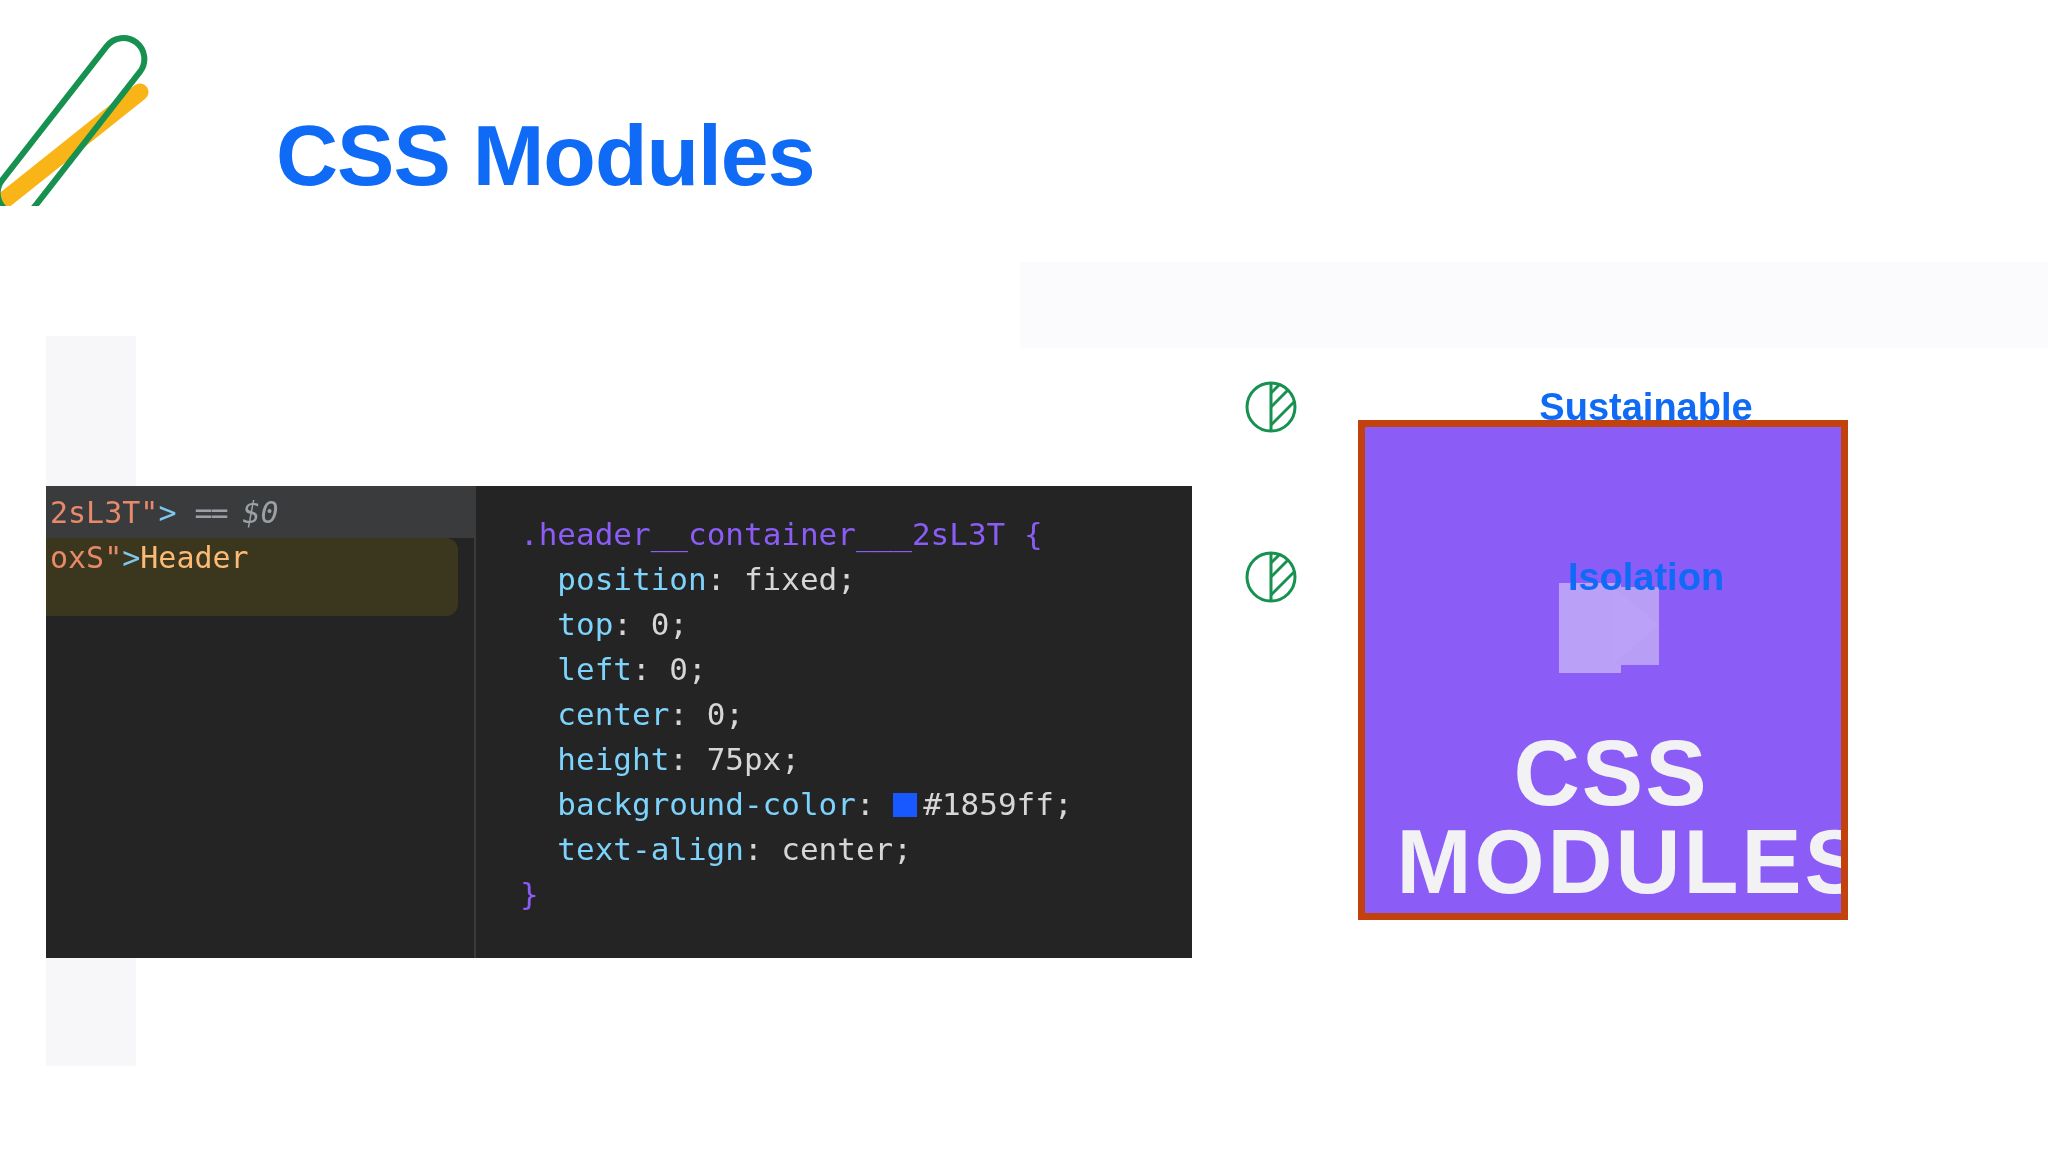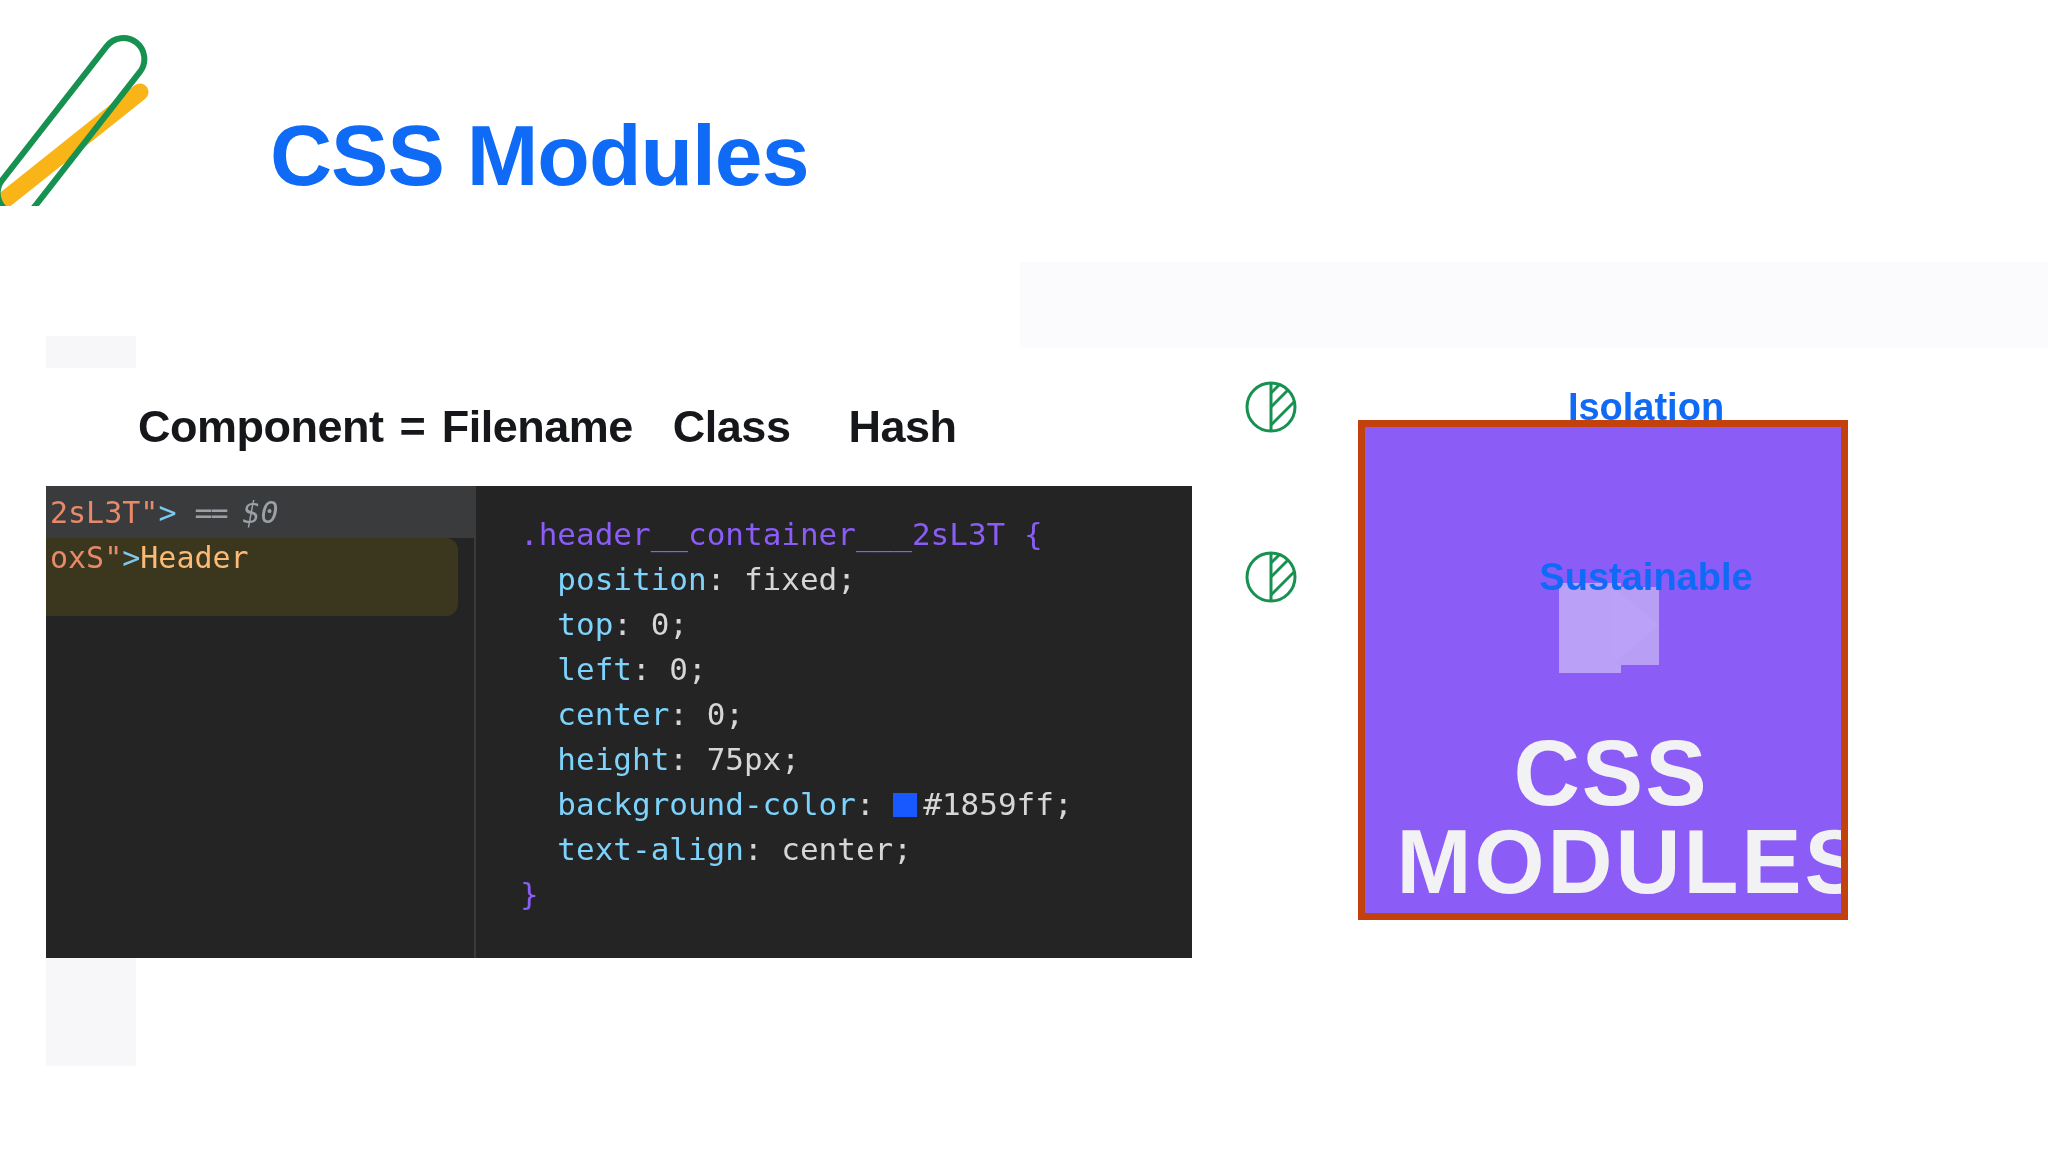--- a/index.html
+++ b/index.html
@@ -45,21 +45,21 @@
     left: 0px;
     top: 26px;
     width: 240px;
     height: 180px;
     z-index: 3;
   }
 
   
   .slide-title {
     position: absolute;
-    left: 270px;
+    left: 276px;
     top: 112px;
     font-size: 86px;
     font-weight: 700;
     letter-spacing: -1px;
     color: #0f6bf5;
     line-height: 1;
     white-space: nowrap;
     z-index: 3;
   }
 
@@ -262,29 +262,20 @@
       <g>
         <rect x="50" y="-6" width="42" height="212" rx="21" ry="21" transform="rotate(38 71 100)" fill="none" stroke="#17914f" stroke-width="6"></rect>
       </g>
     </svg>
   </div>
 
   <div class="slide-title">CSS Modules</div>
 
   <div class="figure-left">
 
-    <div class="formula-row">
-      <span class="f-term">Component</span>
-      <span class="f-eq">=</span>
-      <span class="f-term">Filename</span>
-      <span class="f-gap-1"></span>
-      <span class="f-term">Class</span>
-      <span class="f-gap-2"></span>
-      <span class="f-term">Hash</span>
-    </div>
 
     <div class="devtools">
 
       <div class="dt-elements">
         <div class="dt-line-sel">
           <span class="tok-attr">2sL3T"</span>
             <span class="tok-punct">&gt;</span>
           <span style="width:18px;display:inline-block"></span>
           <span class="tok-eq">==</span>
           <span style="width:16px;display:inline-block"></span>
@@ -315,20 +306,41 @@
     <div class="watermark-card">
       <div class="wm-logo">
         <svg width="150" height="150" viewBox="0 0 150 150" xmlns="http://www.w3.org/2000/svg">
           <rect x="18" y="30" width="62" height="90" fill="#f4f4f7"></rect>
           <path d="M72 34 L118 34 L118 112 L72 112 Z" fill="#f0f0f4"></path>
           <path d="M72 34 L118 72 L72 112 Z" fill="#f6f6f9"></path>
         </svg>
       </div>
       <div class="wm-text wm-css">CSS</div>
       <div class="wm-text wm-mod">MODULES</div>
+    </div>
+
+    <div class="benefit-row r2">
+      <div class="benefit-icon">
+        <svg width="58" height="58" viewBox="0 0 58 58" xmlns="http://www.w3.org/2000/svg">
+          <defs>
+            <clipPath id="cl2">
+                <path d="M29 5 A24 24 0 0 1 29 53 Z"></path>
+              </clipPath>
+          </defs>
+          <circle cx="29" cy="29" r="24" fill="none" stroke="#17914f" stroke-width="3"></circle>
+          <line x1="29" y1="5" x2="29" y2="53" stroke="#17914f" stroke-width="3"></line>
+          <g clip-path="url(#cl2)" stroke="#17914f" stroke-width="3">
+            <line x1="10" y1="34" x2="44" y2="0"></line>
+            <line x1="10" y1="48" x2="52" y2="6"></line>
+            <line x1="14" y1="62" x2="56" y2="20"></line>
+            <line x1="26" y1="70" x2="58" y2="38"></line>
+          </g>
+        </svg>
+      </div>
+      <div class="benefit-label">Sustainable</div>
     </div>
 
     <div class="benefit-row r1">
       <div class="benefit-icon">
         <svg width="58" height="58" viewBox="0 0 58 58" xmlns="http://www.w3.org/2000/svg">
           <defs>
             <clipPath id="cl1">
                 <path d="M29 5 A24 24 0 0 1 29 53 Z"></path>
               </clipPath>
           </defs>
@@ -338,38 +350,17 @@
             <line x1="10" y1="34" x2="44" y2="0"></line>
             <line x1="10" y1="48" x2="52" y2="6"></line>
             <line x1="14" y1="62" x2="56" y2="20"></line>
             <line x1="26" y1="70" x2="58" y2="38"></line>
           </g>
         </svg>
       </div>
       <div class="benefit-label">Isolation</div>
     </div>
 
-    <div class="benefit-row r2">
-      <div class="benefit-icon">
-        <svg width="58" height="58" viewBox="0 0 58 58" xmlns="http://www.w3.org/2000/svg">
-          <defs>
-            <clipPath id="cl2">
-                <path d="M29 5 A24 24 0 0 1 29 53 Z"></path>
-              </clipPath>
-          </defs>
-          <circle cx="29" cy="29" r="24" fill="none" stroke="#17914f" stroke-width="3"></circle>
-          <line x1="29" y1="5" x2="29" y2="53" stroke="#17914f" stroke-width="3"></line>
-          <g clip-path="url(#cl2)" stroke="#17914f" stroke-width="3">
-            <line x1="10" y1="34" x2="44" y2="0"></line>
-            <line x1="10" y1="48" x2="52" y2="6"></line>
-            <line x1="14" y1="62" x2="56" y2="20"></line>
-            <line x1="26" y1="70" x2="58" y2="38"></line>
-          </g>
-        </svg>
-      </div>
-      <div class="benefit-label">Sustainable</div>
-    </div>
-
 
 
   </div>
 
 </div>
 
 </body></html>

